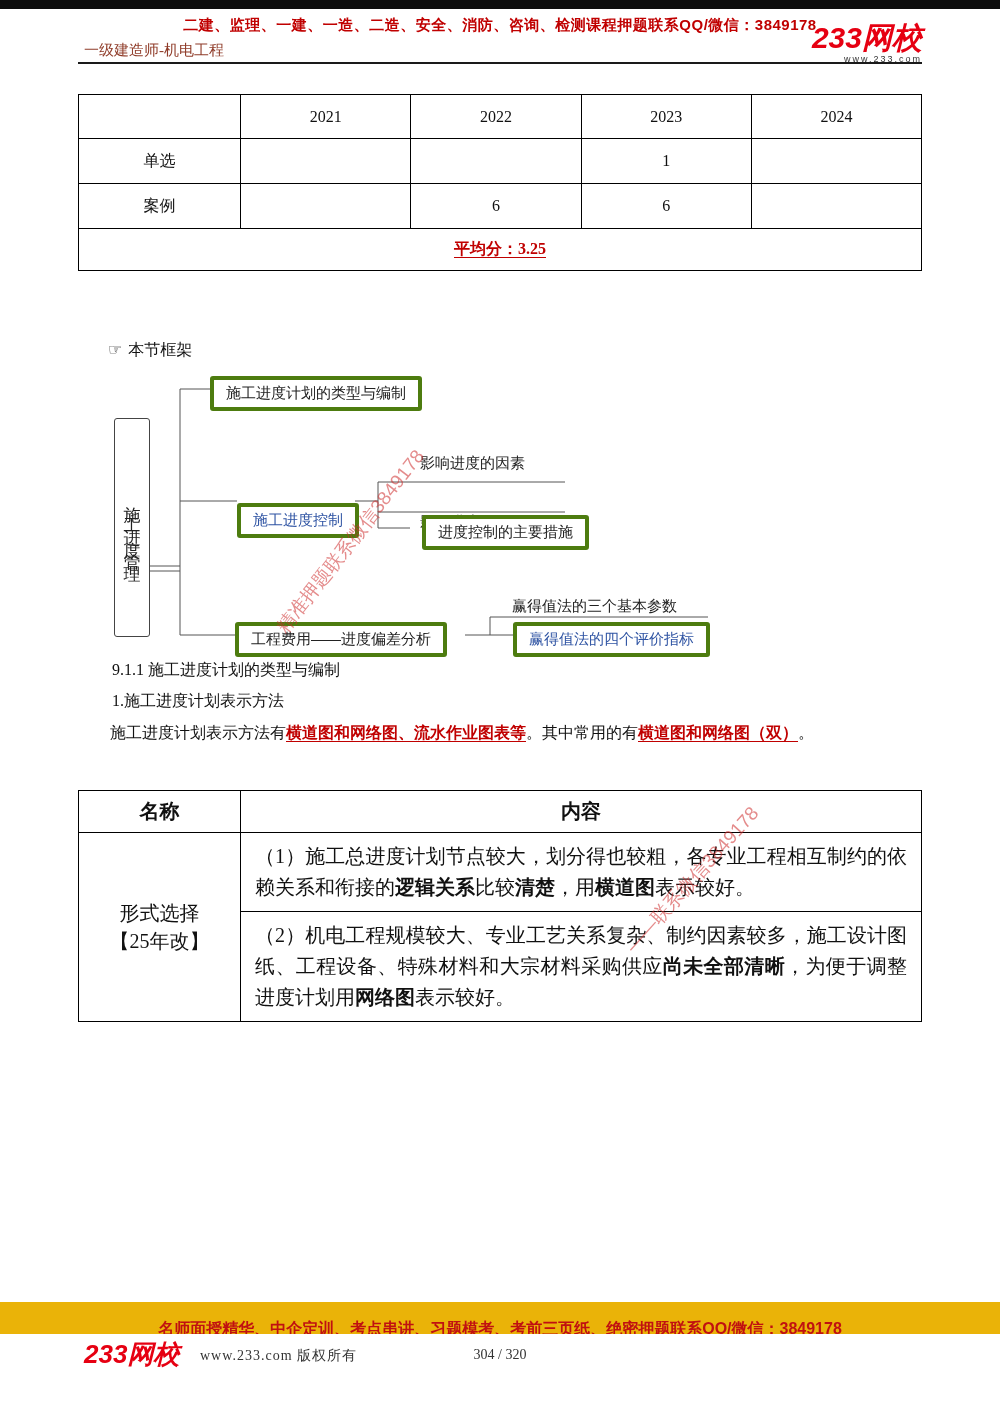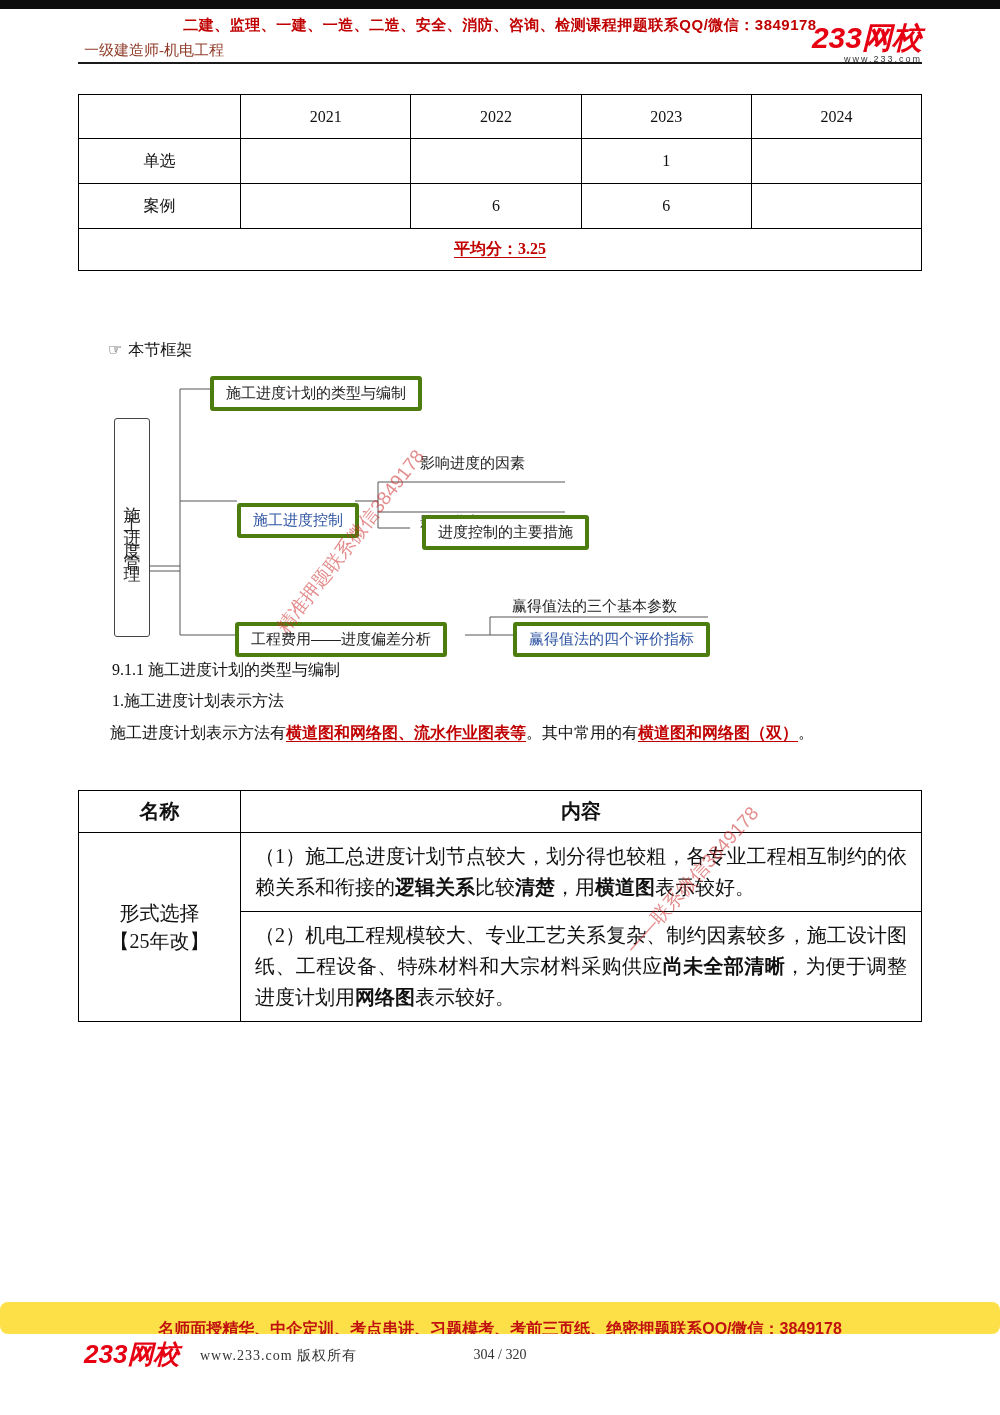--- a/index.html
+++ b/index.html
@@ -88,21 +88,21 @@
   table.t2 tr.rb td.cell { height: 100px; }
 
   
   .footer-rule { position: absolute; left: 78px; top: 1331px; width: 844px; border-top: 1px solid #444; }
   .footer-logo {
     position: absolute; left: 84px; top: 1337px; font-size: 26px; font-weight: bold; font-style: italic;
     color: #e60012; font-family: "Liberation Sans", "DejaVu Sans", sans-serif;
   }
   .footer-copy { position: absolute; left: 200px; top: 1347px; font-size: 14px; color: #333; letter-spacing: 1px; }
   .page-indicator { position: absolute; left: 0; top: 1347px; width: 1000px; text-align: center; font-size: 14px; color: #333; }
-  .bottom-bar { position: absolute; left: 0; top: 1302px; width: 1000px; height: 32px; background: #fde047; overflow: hidden; border-radius: 8px; }
+  .bottom-bar { position: absolute; left: 0; top: 1302px; width: 1000px; height: 32px; background: #eab308; overflow: hidden; }
   .bottom-promo {
     padding-top: 17px; text-align: center; color: #c01111; font-weight: bold; font-size: 16px;
     font-family: "Liberation Sans", "DejaVu Sans", sans-serif; white-space: nowrap;
   }
 </style>
 </head>
 <body>
 
 <div class="page">
 

